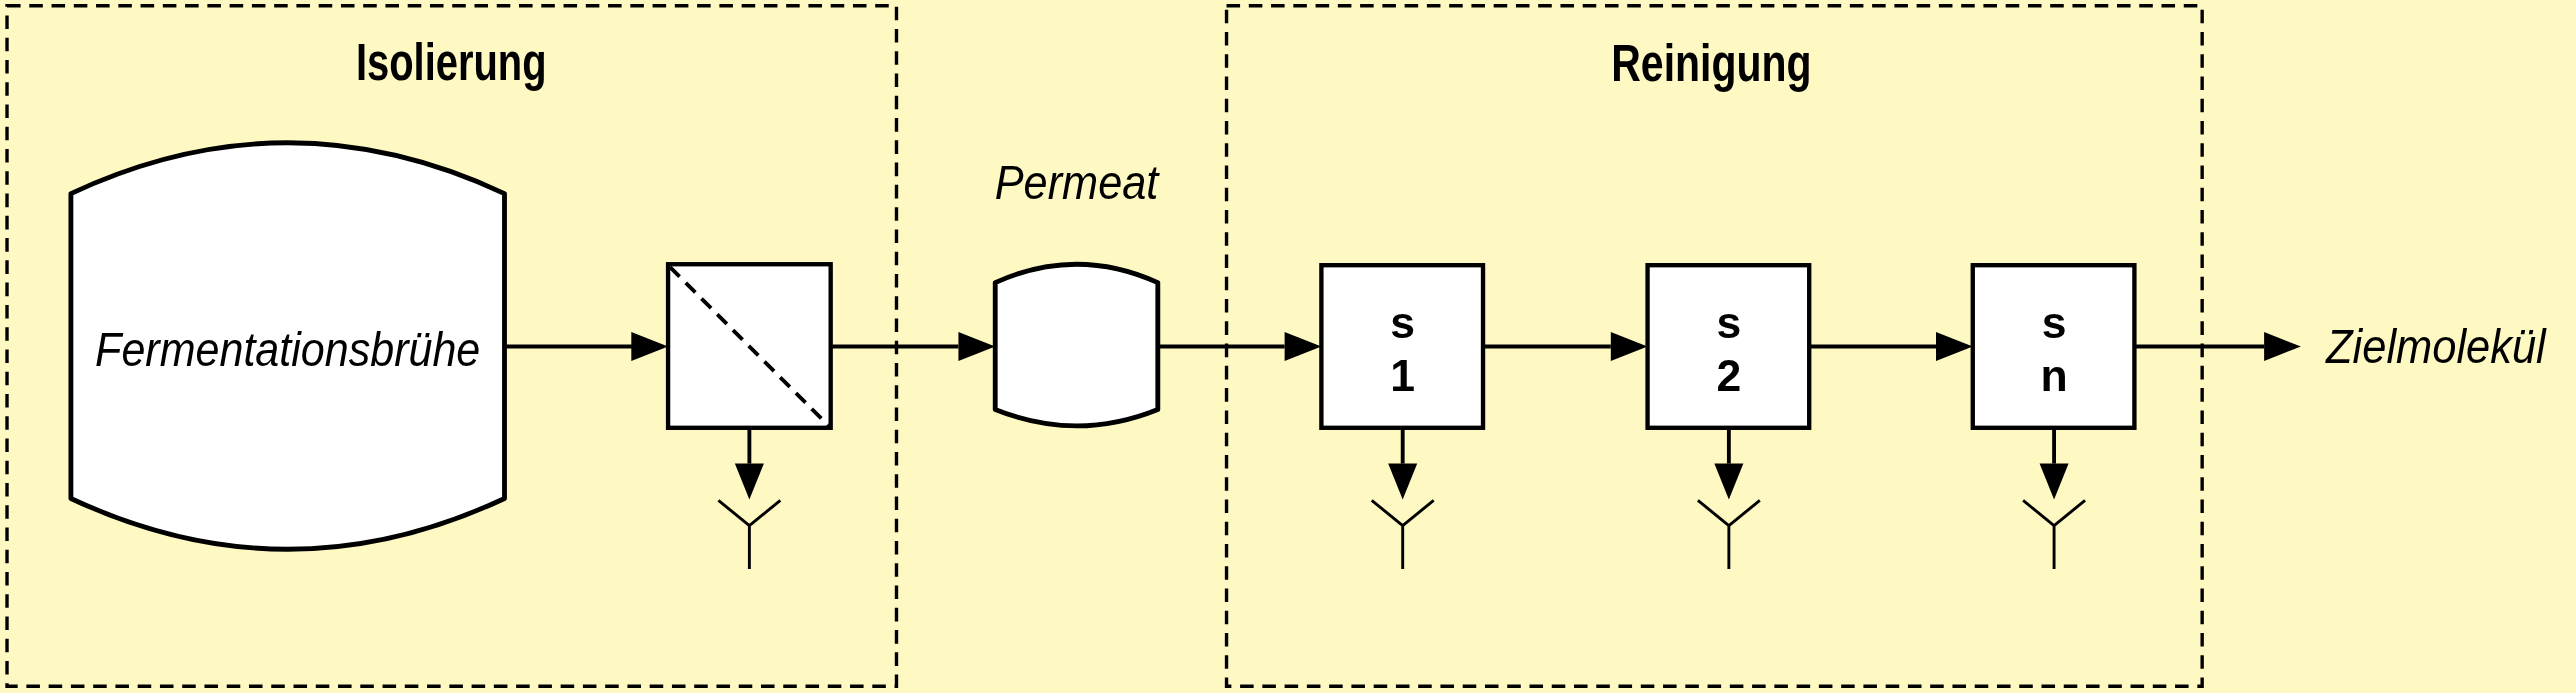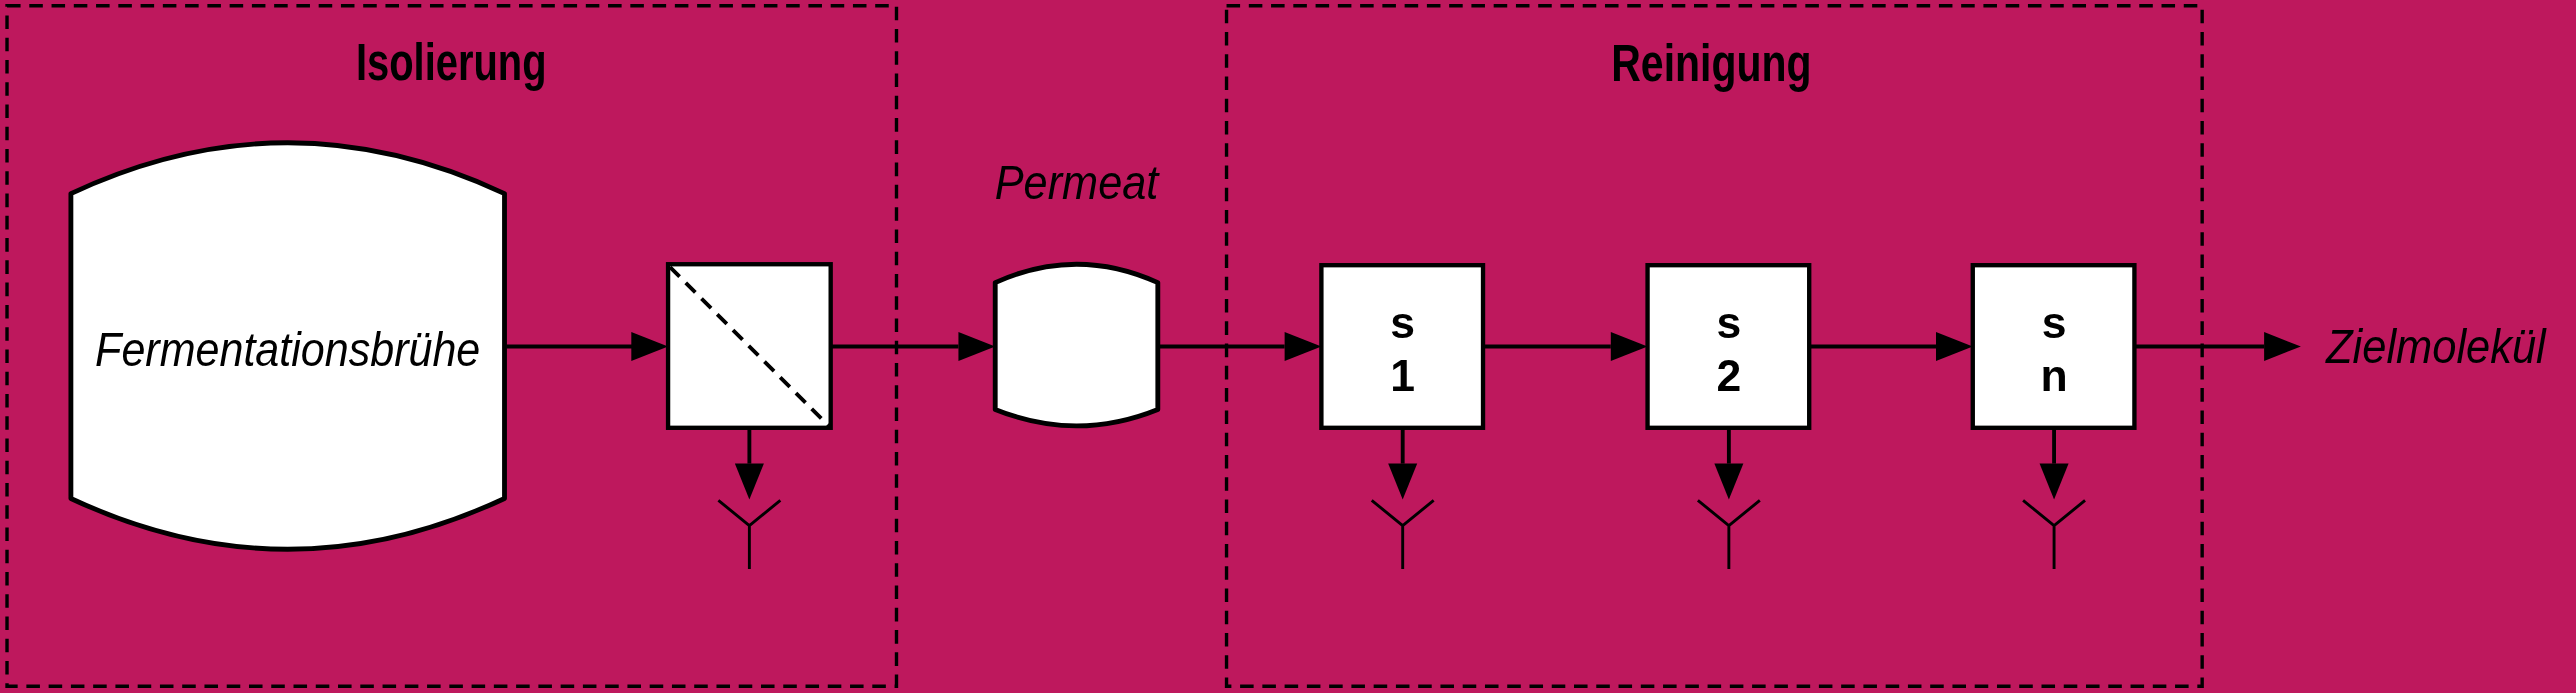--- a/index.html
+++ b/index.html
@@ -4,21 +4,21 @@
 <style>
   html, body {
     margin: 0;
     padding: 0;
     background: #ffffff;
   }
   .stage {
     position: relative;
     width: 2576px;
     height: 693px;
-    background: #be185d;
+    background: #fef9c3;
     overflow: hidden;
   }
   svg { display: block; }
 
   .region-box {
     fill: none;
     stroke: #000000;
     stroke-width: 3.5;
     stroke-dasharray: 14 9;
   }

